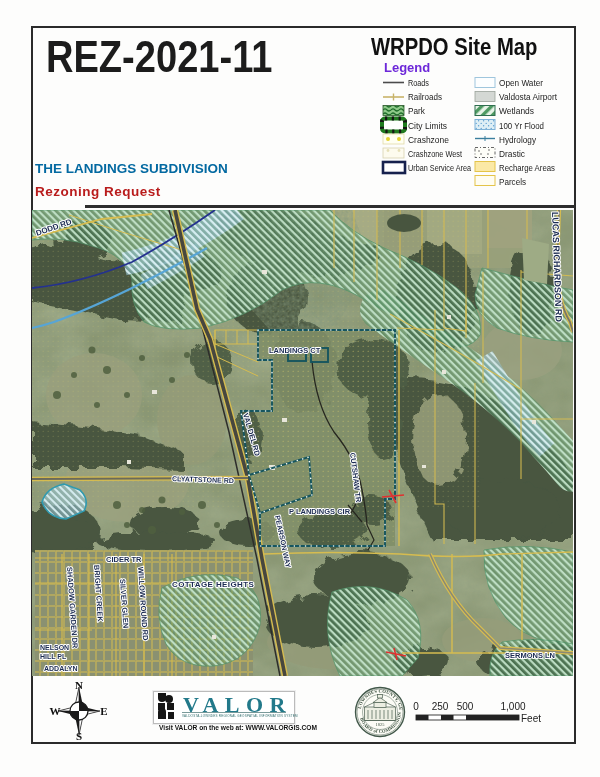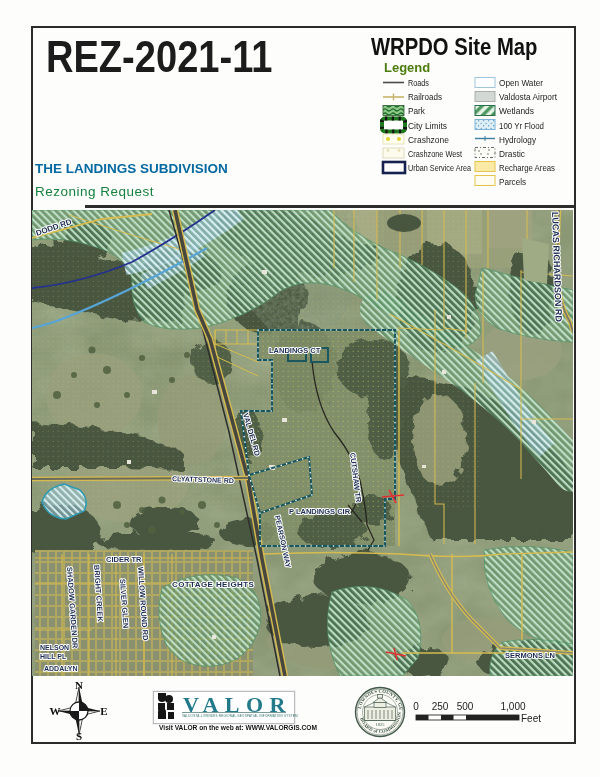--- a/index.html
+++ b/index.html
@@ -9,21 +9,21 @@
 </style>
 </head>
 <body>
 
 <div class="abs" style="left:31px;top:26px;width:541px;height:714px;border:2px solid #2b2b2b;"></div>
 
 <div class="abs" style="left:46px;top:32px;font-size:44px;font-weight:bold;color:#1c1c1c;transform:scaleX(0.865);transform-origin:left top;">REZ-2021-11</div>
 
 <div class="abs" style="left:371px;top:34px;font-size:23px;font-weight:bold;color:#111;transform:scaleX(0.88);transform-origin:left top;">WRPDO Site Map</div>
 
-<div class="abs" style="left:384px;top:60px;font-size:13px;font-weight:bold;color:#4d7c0f;">Legend</div>
+<div class="abs" style="left:384px;top:60px;font-size:13px;font-weight:bold;color:#6d28d9;">Legend</div>
 
 <svg class="abs" style="left:375px;top:72px;" width="205" height="118" viewBox="0 0 205 118">
   <defs>
     <pattern id="lgwet" width="7" height="7" patternUnits="userSpaceOnUse" patternTransform="rotate(-45)">
       <rect width="7" height="7" fill="#e8f3e8"></rect>
         <rect width="7" height="3.4" fill="#4e9a62"></rect>
     </pattern>
     <pattern id="lgflood" width="5" height="5" patternUnits="userSpaceOnUse">
       <rect width="5" height="5" fill="#ddeef5"></rect>
       <circle cx="1.2" cy="1.4" r="0.7" fill="#5f9fd0"></circle>
@@ -86,21 +86,21 @@
     <rect x="100" y="89.5" width="20" height="10" fill="#fbe9a6" stroke="#e4c44a" stroke-width="1"></rect>
     <text x="124" y="98.5" textLength="56" lengthAdjust="spacingAndGlyphs">Recharge Areas</text>
 
     <rect x="100" y="103.5" width="20" height="10" fill="#fffdf2" stroke="#e4c44a" stroke-width="1"></rect>
     <text x="124" y="112.5" textLength="27" lengthAdjust="spacingAndGlyphs">Parcels</text>
   </g>
 </svg>
 
 <div class="abs" style="left:35px;top:161px;font-size:13.5px;font-weight:bold;color:#0369a1;">THE LANDINGS SUBDIVISION</div>
 
-<div class="abs" style="left:35px;top:184px;font-size:13.5px;font-weight:normal;color:#15803d;letter-spacing:0.5px;">Rezoning Request</div>
+<div class="abs" style="left:35px;top:184px;font-size:13.5px;font-weight:bold;color:#b91c1c;letter-spacing:0.5px;">Rezoning Request</div>
 
 <div class="abs" style="left:85px;top:205px;width:490px;height:3px;background:#2e2e2e;"></div>
 
 <svg class="abs" style="left:32px;top:210px;" width="541" height="466" viewBox="0 0 541 466">
   <defs>
     <pattern id="wet" width="5" height="5" patternUnits="userSpaceOnUse" patternTransform="rotate(45)">
       <rect width="5" height="5" fill="#4f8f63" fill-opacity="0.48"></rect>
       <rect width="5" height="2.2" fill="#c2e2c8" fill-opacity="0.94"></rect>
     </pattern>
     <pattern id="flood" width="5" height="5" patternUnits="userSpaceOnUse" patternTransform="rotate(45)">

